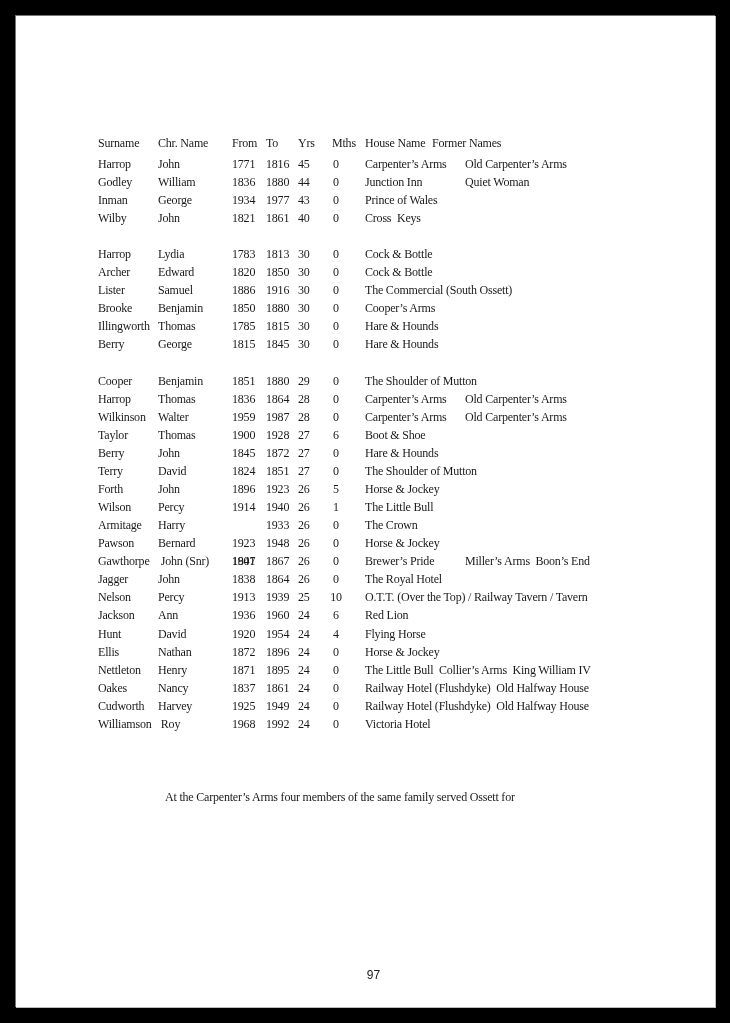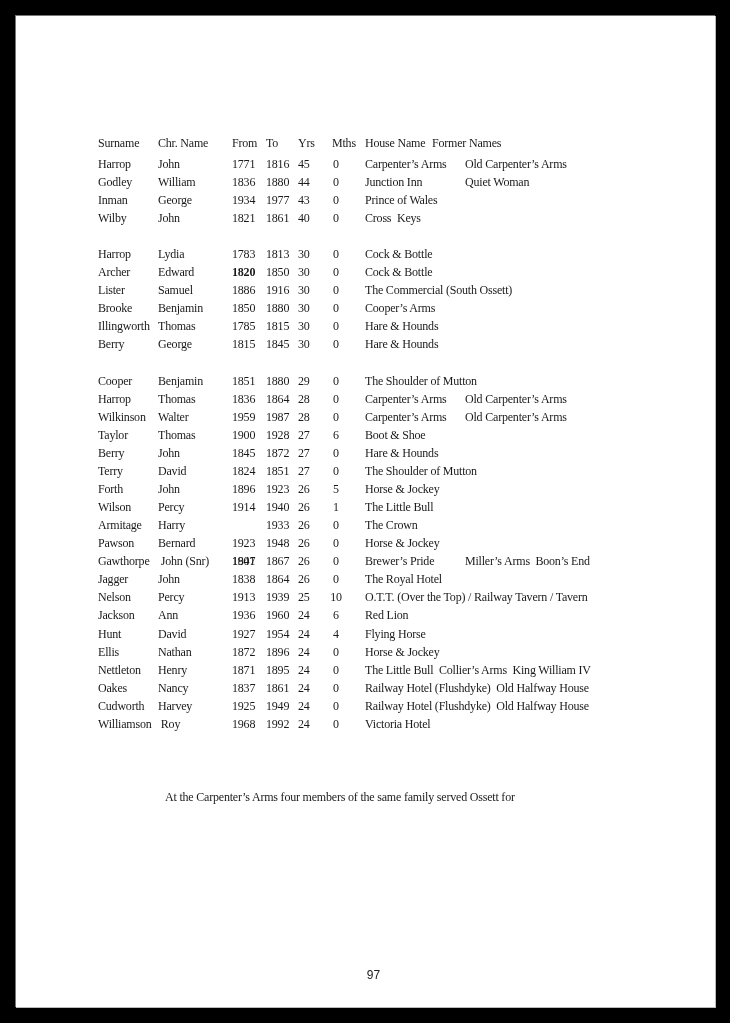--- a/index.html
+++ b/index.html
@@ -98,21 +98,21 @@
         <span class="c c-from" style="white-space: pre;">1783</span>
         <span class="c c-to" style="white-space: pre;">1813</span>
         <span class="c c-yrs" style="white-space: pre;">30</span>
         <span class="c c-mths" style="white-space: pre;">0</span>
         <span class="c c-house" style="white-space: pre;">Cock &amp; Bottle</span>
         <span class="c c-former" style="white-space: pre;"></span>
       </div>
       <div class="row" style="top: 249px;">
         <span class="c c-surname" style="white-space: pre;">Archer</span>
         <span class="c c-chr" style="white-space: pre;">Edward</span>
-        <span class="c c-from" style="white-space: pre; font-weight: bold;">1820</span>
+        <span class="c c-from" style="white-space: pre;">1820</span>
         <span class="c c-to" style="white-space: pre;">1850</span>
         <span class="c c-yrs" style="white-space: pre;">30</span>
         <span class="c c-mths" style="white-space: pre;">0</span>
         <span class="c c-house" style="white-space: pre;">Cock &amp; Bottle</span>
         <span class="c c-former" style="white-space: pre;"></span>
       </div>
       <div class="row" style="top: 267px;">
         <span class="c c-surname" style="white-space: pre;">Lister</span>
         <span class="c c-chr" style="white-space: pre;">Samuel</span>
         <span class="c c-from" style="white-space: pre;">1886</span>
@@ -288,21 +288,21 @@
         <span class="c c-from" style="white-space: pre;">1936</span>
         <span class="c c-to" style="white-space: pre;">1960</span>
         <span class="c c-yrs" style="white-space: pre;">24</span>
         <span class="c c-mths" style="white-space: pre;">6</span>
         <span class="c c-house" style="white-space: pre;">Red Lion</span>
         <span class="c c-former" style="white-space: pre;"></span>
       </div>
       <div class="row" style="top: 611px;">
         <span class="c c-surname" style="white-space: pre;">Hunt</span>
         <span class="c c-chr" style="white-space: pre;">David</span>
-        <span class="c c-from" style="white-space: pre;">1927</span>
+        <span class="c c-from" style="white-space: pre;">1920</span>
         <span class="c c-to" style="white-space: pre;">1954</span>
         <span class="c c-yrs" style="white-space: pre;">24</span>
         <span class="c c-mths" style="white-space: pre;">4</span>
         <span class="c c-house" style="white-space: pre;">Flying Horse</span>
         <span class="c c-former" style="white-space: pre;"></span>
       </div>
       <div class="row" style="top: 629px;">
         <span class="c c-surname" style="white-space: pre;">Ellis</span>
         <span class="c c-chr" style="white-space: pre;">Nathan</span>
         <span class="c c-from" style="white-space: pre;">1872</span>

